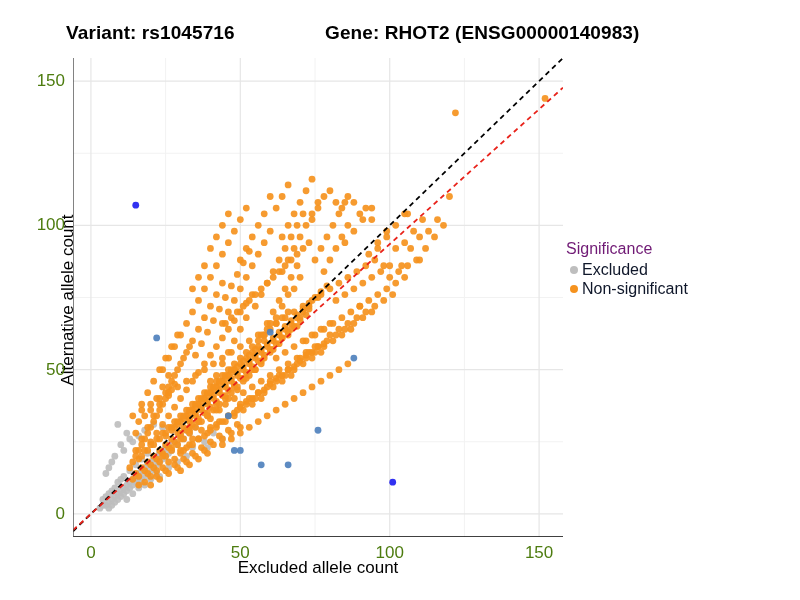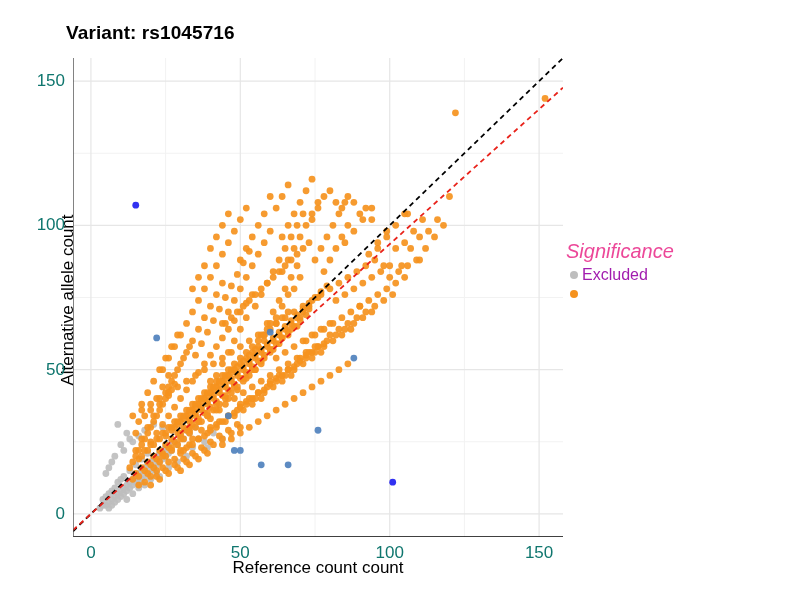--- a/index.html
+++ b/index.html
@@ -76,39 +76,38 @@
     width: 490px;
     height: 479px;
     background: #ffffff;
   }
   #panel svg { display: block; }
 
   
   .tick-label {
     position: absolute;
     font-size: 17px;
-    color: #0f766e;
+    color: #4d7c0f;
     white-space: nowrap;
   }
   .tick-x { transform: translateX(-50%); }
   .tick-y { transform: translateY(-50%); text-align: right; }
 
   
   #legend {
     position: absolute;
     left: 566px;
     top: 240px;
     width: 232px;
   }
   .legend-title {
-    font-size: 20px;
-    color: #ec4899;
+    font-size: 16px;
+    color: #701a75;
     margin: 0 0 2px 0;
     white-space: nowrap;
-    font-style: italic;
   }
   .legend-item {
     display: flex;
     align-items: center;
     height: 19px;
     white-space: nowrap;
   }
   .legend-key {
     width: 16px;
     height: 19px;
@@ -118,35 +117,36 @@
     flex: 0 0 16px;
   }
   .legend-dot {
     width: 8px;
     height: 8px;
     border-radius: 50%;
     display: block;
   }
   .legend-label {
     font-size: 16px;
-    color: #a21caf;
+    color: #0f172a;
     line-height: 19px;
   }
 </style>
 </head>
 <body>
 
 <div id="plot-root">
 
   <div class="title-row">
     <div class="title-variant">Variant: rs1045716</div>
+    <div class="title-gene">Gene: RHOT2 (ENSG00000140983)</div>
   </div>
 
   <div class="axis-title-y">Alternative allele count</div>
-  <div class="axis-title-x">Reference count count</div>
+  <div class="axis-title-x">Excluded allele count</div>
 
   <div id="tick-layer">
       <div class="tick-label tick-x" style="left: 90.9268px; top: 543px;">0</div>
       <div class="tick-label tick-x" style="left: 240.317px; top: 543px;">50</div>
       <div class="tick-label tick-x" style="left: 389.707px; top: 543px;">100</div>
       <div class="tick-label tick-x" style="left: 539.098px; top: 543px;">150</div>
       <div class="tick-label tick-y" style="left: 21px; width: 44px; top: 513.916px;">0</div>
       <div class="tick-label tick-y" style="left: 21px; width: 44px; top: 369.639px;">50</div>
       <div class="tick-label tick-y" style="left: 21px; width: 44px; top: 225.361px;">100</div>
       <div class="tick-label tick-y" style="left: 21px; width: 44px; top: 81.0843px;">150</div>
@@ -949,17 +949,18 @@
         <div class="legend-item">
           <span class="legend-key">
             <span class="legend-dot" style="background: rgb(190, 190, 190);"></span>
           </span>
           <span class="legend-label">Excluded</span>
         </div>
         <div class="legend-item">
           <span class="legend-key">
             <span class="legend-dot" style="background: rgb(245, 146, 30);"></span>
           </span>
+          <span class="legend-label">Non-significant</span>
         </div>
       </div>
   </div>
 
 </div>
 
 </body></html>

